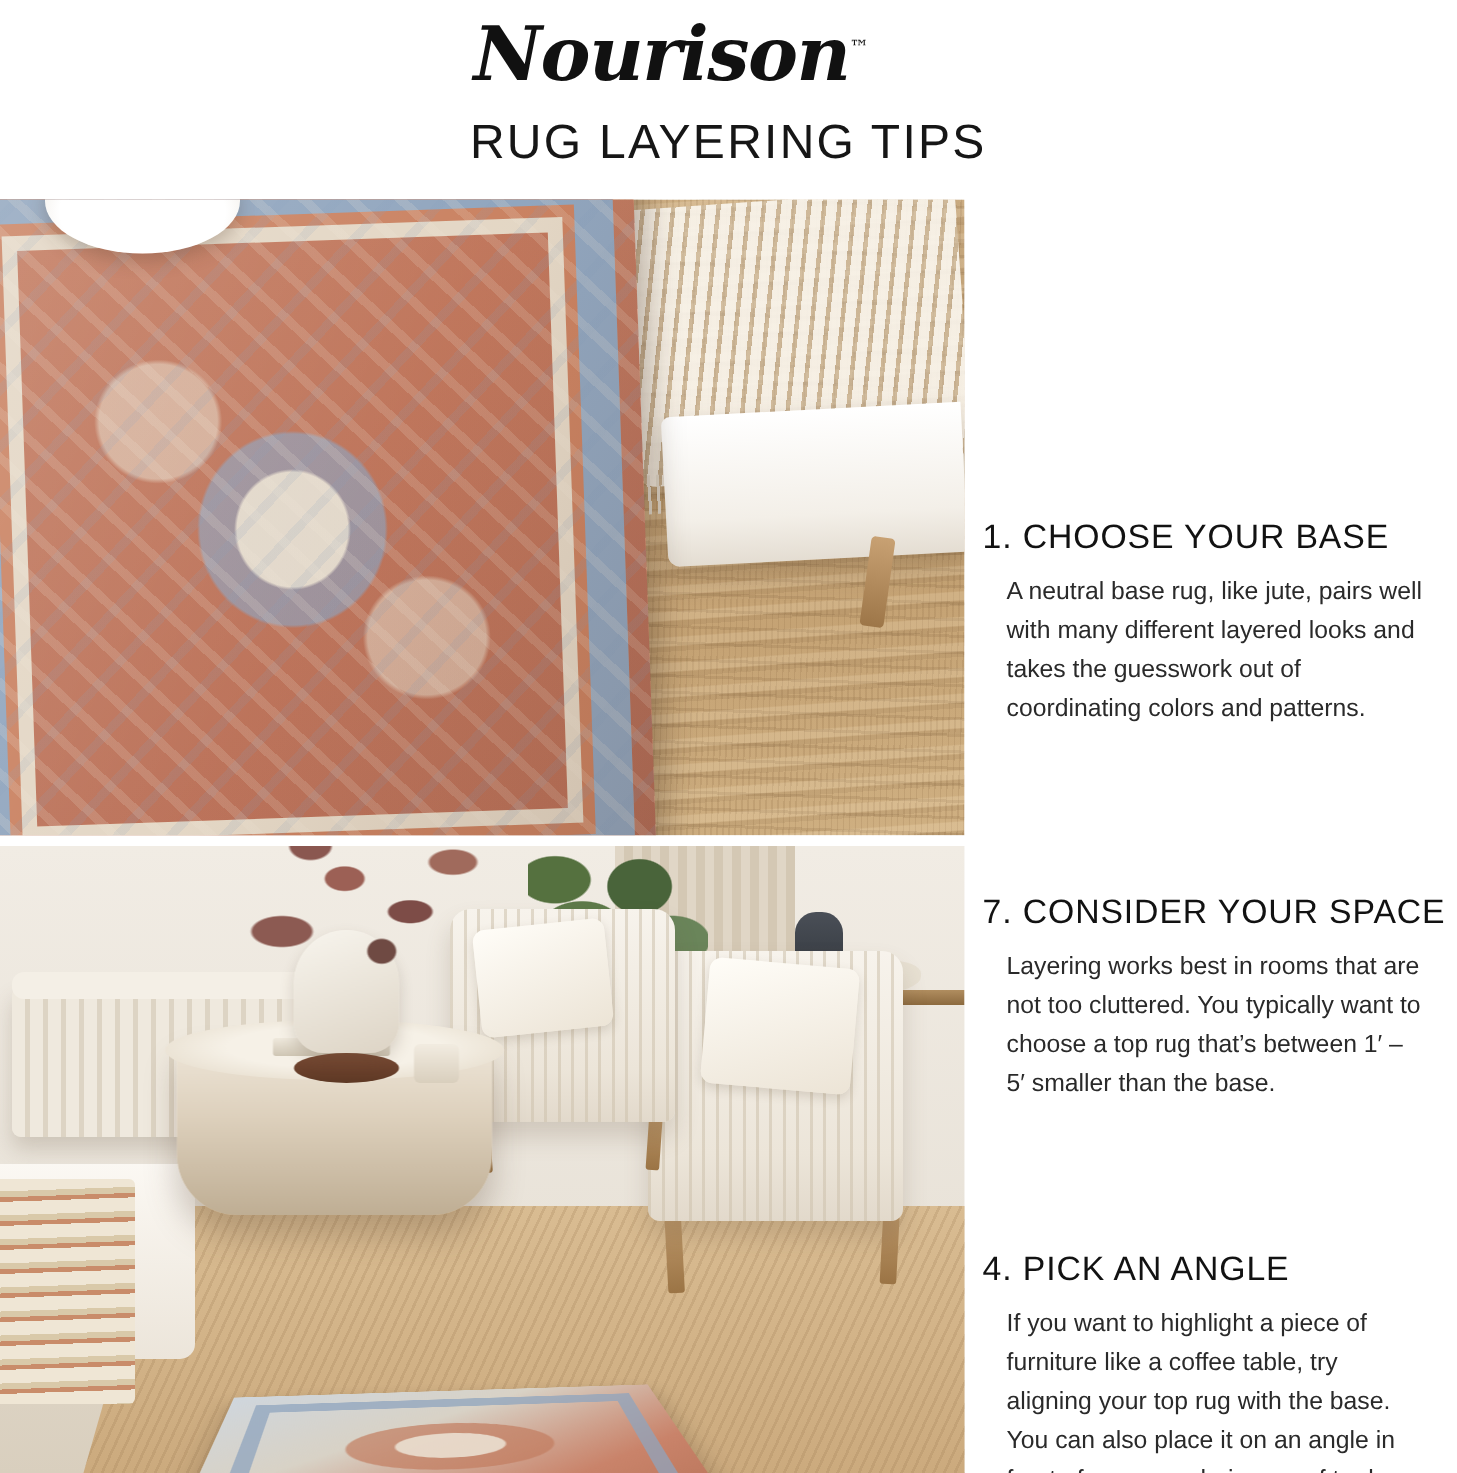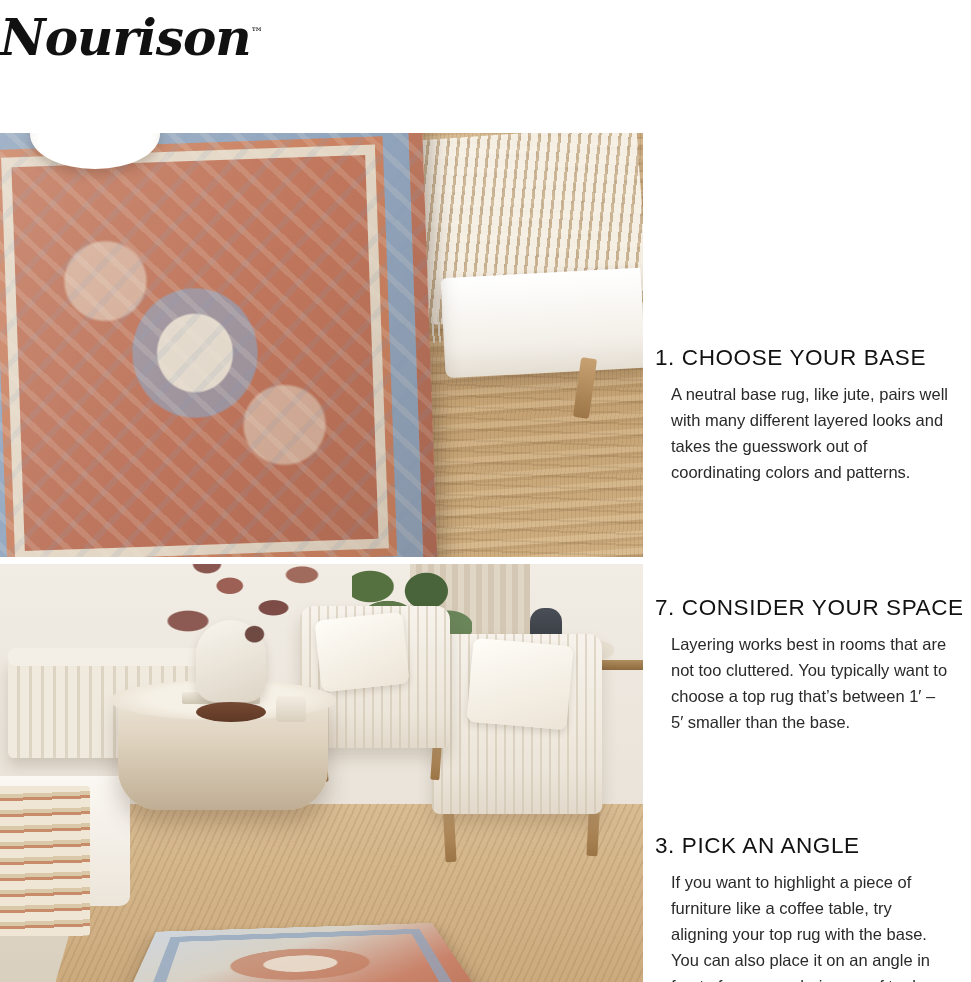--- a/index.html
+++ b/index.html
@@ -21,20 +21,21 @@
     width: 971px;
     height: 133px;
     background: #ffffff;
     position: relative;
   }
   .brand-wordmark {
     position: absolute;
     top: 2px;
     left: 0;
     width: 895px;
+    text-align: center;
     font-family: "DejaVu Serif", serif;
     font-style: italic;
     font-weight: 700;
     font-size: 50px;
     letter-spacing: -1px;
     color: #111111;
     line-height: 62px;
   }
   .brand-tm {
     font-size: 13px;
@@ -386,20 +387,21 @@
   #tip-2 { top: 462px; }
   #tip-3 { top: 700px; }
 </style>
 </head>
 <body>
 
 <div class="header">
   <div class="brand-wordmark">
     <span>Nourison</span><span class="brand-tm">™</span>
   </div>
+  <div class="header-title">RUG LAYERING TIPS</div>
 </div>
 
 <div class="content">
 
   <div class="photo-column">
 
     <div class="photo photo-top">
       <div class="jute"></div>
       <div class="jute-braids"></div>
       <div class="throw">
@@ -471,18 +473,18 @@
       <div class="tip-heading">1. CHOOSE YOUR BASE</div>
       <div class="tip-body">A neutral base rug, like jute, pairs well with many different layered looks and takes the guesswork out of coordinating colors and patterns.</div>
     </div>
 
     <div class="tip" id="tip-2">
       <div class="tip-heading">7. CONSIDER YOUR SPACE</div>
       <div class="tip-body">Layering works best in rooms that are not too cluttered. You typically want to choose a top rug that’s between 1′ – 5′ smaller than the base.</div>
     </div>
 
     <div class="tip" id="tip-3">
-      <div class="tip-heading">3. PICK AN ANGLE</div>
+      <div class="tip-heading">4. PICK AN ANGLE</div>
       <div class="tip-body">If you want to highlight a piece of furniture like a coffee table, try aligning your top rug with the base. You can also place it on an angle in front of a corner chair or pouf to draw attention to that space.</div>
     </div>
 
   </div>
 </div>
 
 </body></html>

